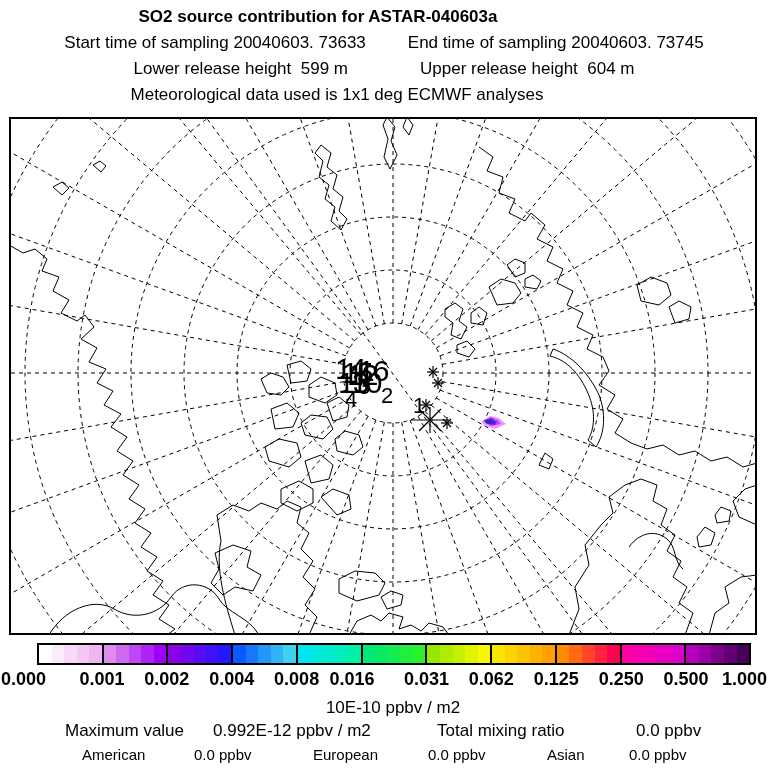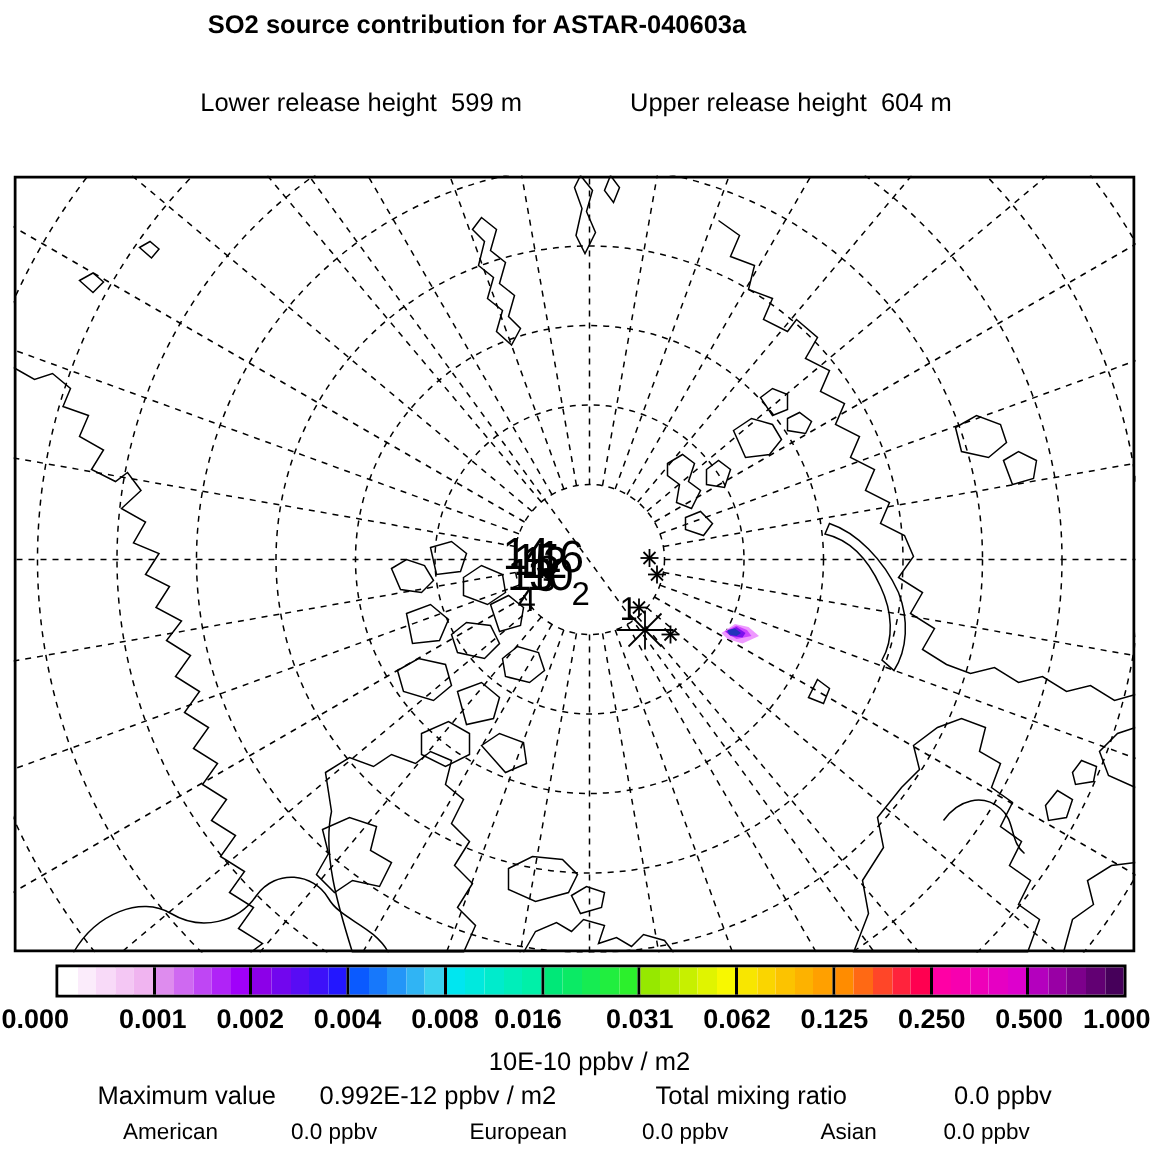--- a/index.html
+++ b/index.html
@@ -27,24 +27,29 @@
   .srcline{position:absolute;top:746px;left:0;width:768px;height:18px;font-size:15px;}
   .srcline span{position:absolute;white-space:pre;}
   svg text{font-family:"Liberation Sans",sans-serif;fill:#000;}
 </style>
 </head>
 <body>
 
 <div class="page">
 
   <div class="title">SO2 source contribution for ASTAR-040603a</div>
+  <div class="hline hline2">
+    <span class="pre">Start time of sampling 20040603. 73633</span>
+    <span class="pre">End time of sampling 20040603. 73745</span>
+  </div>
   <div class="hline hline3">
     <span class="pre">Lower release height  599 m</span>
     <span class="pre">Upper release height  604 m</span>
   </div>
+  <div class="met">Meteorological data used is 1x1 deg ECMWF analyses</div>
 
   <div class="map">
     <svg id="mapsvg" width="748" height="518" viewBox="0 0 748 518">
       <g id="grat">
           <circle cx="384" cy="256" r="50" fill="none" stroke="#000" stroke-width="1" stroke-dasharray="4 4"></circle>
           <circle cx="384" cy="256" r="103" fill="none" stroke="#000" stroke-width="1" stroke-dasharray="4 4"></circle>
           <circle cx="384" cy="256" r="156" fill="none" stroke="#000" stroke-width="1" stroke-dasharray="4 4"></circle>
           <circle cx="384" cy="256" r="209" fill="none" stroke="#000" stroke-width="1" stroke-dasharray="4 4"></circle>
           <circle cx="384" cy="256" r="262" fill="none" stroke="#000" stroke-width="1" stroke-dasharray="4 4"></circle>
           <circle cx="384" cy="256" r="315" fill="none" stroke="#000" stroke-width="1" stroke-dasharray="4 4"></circle>

